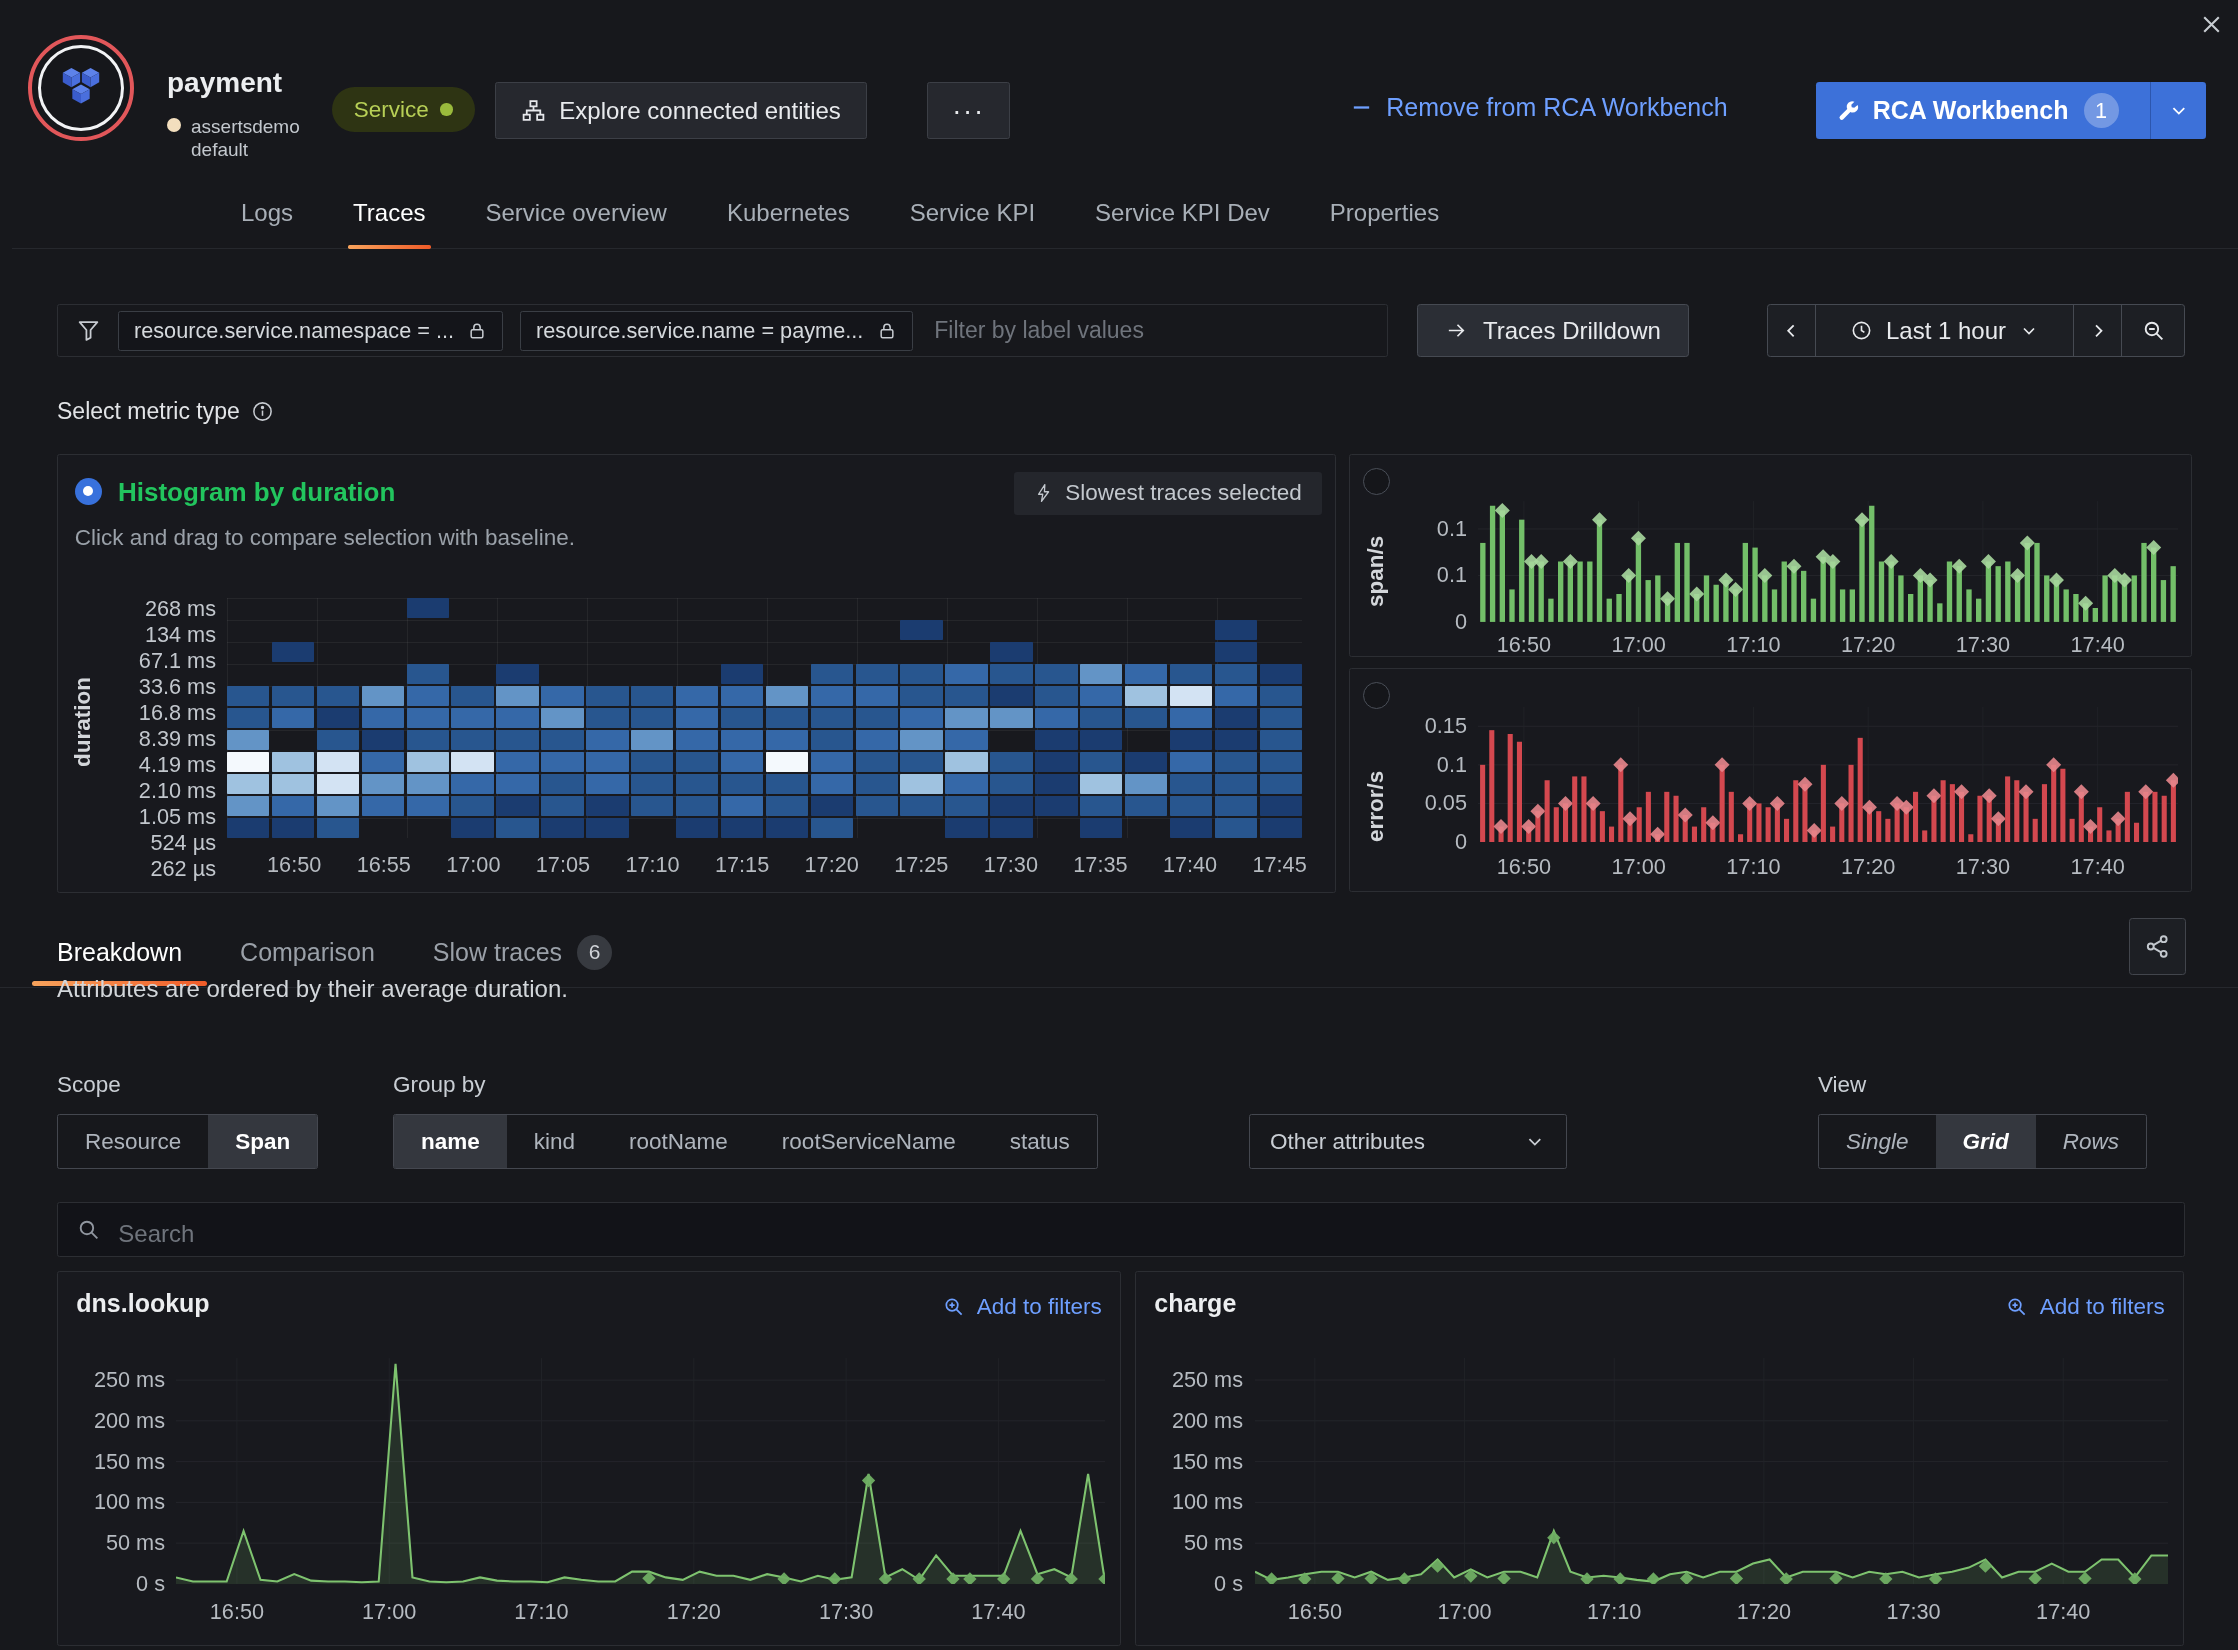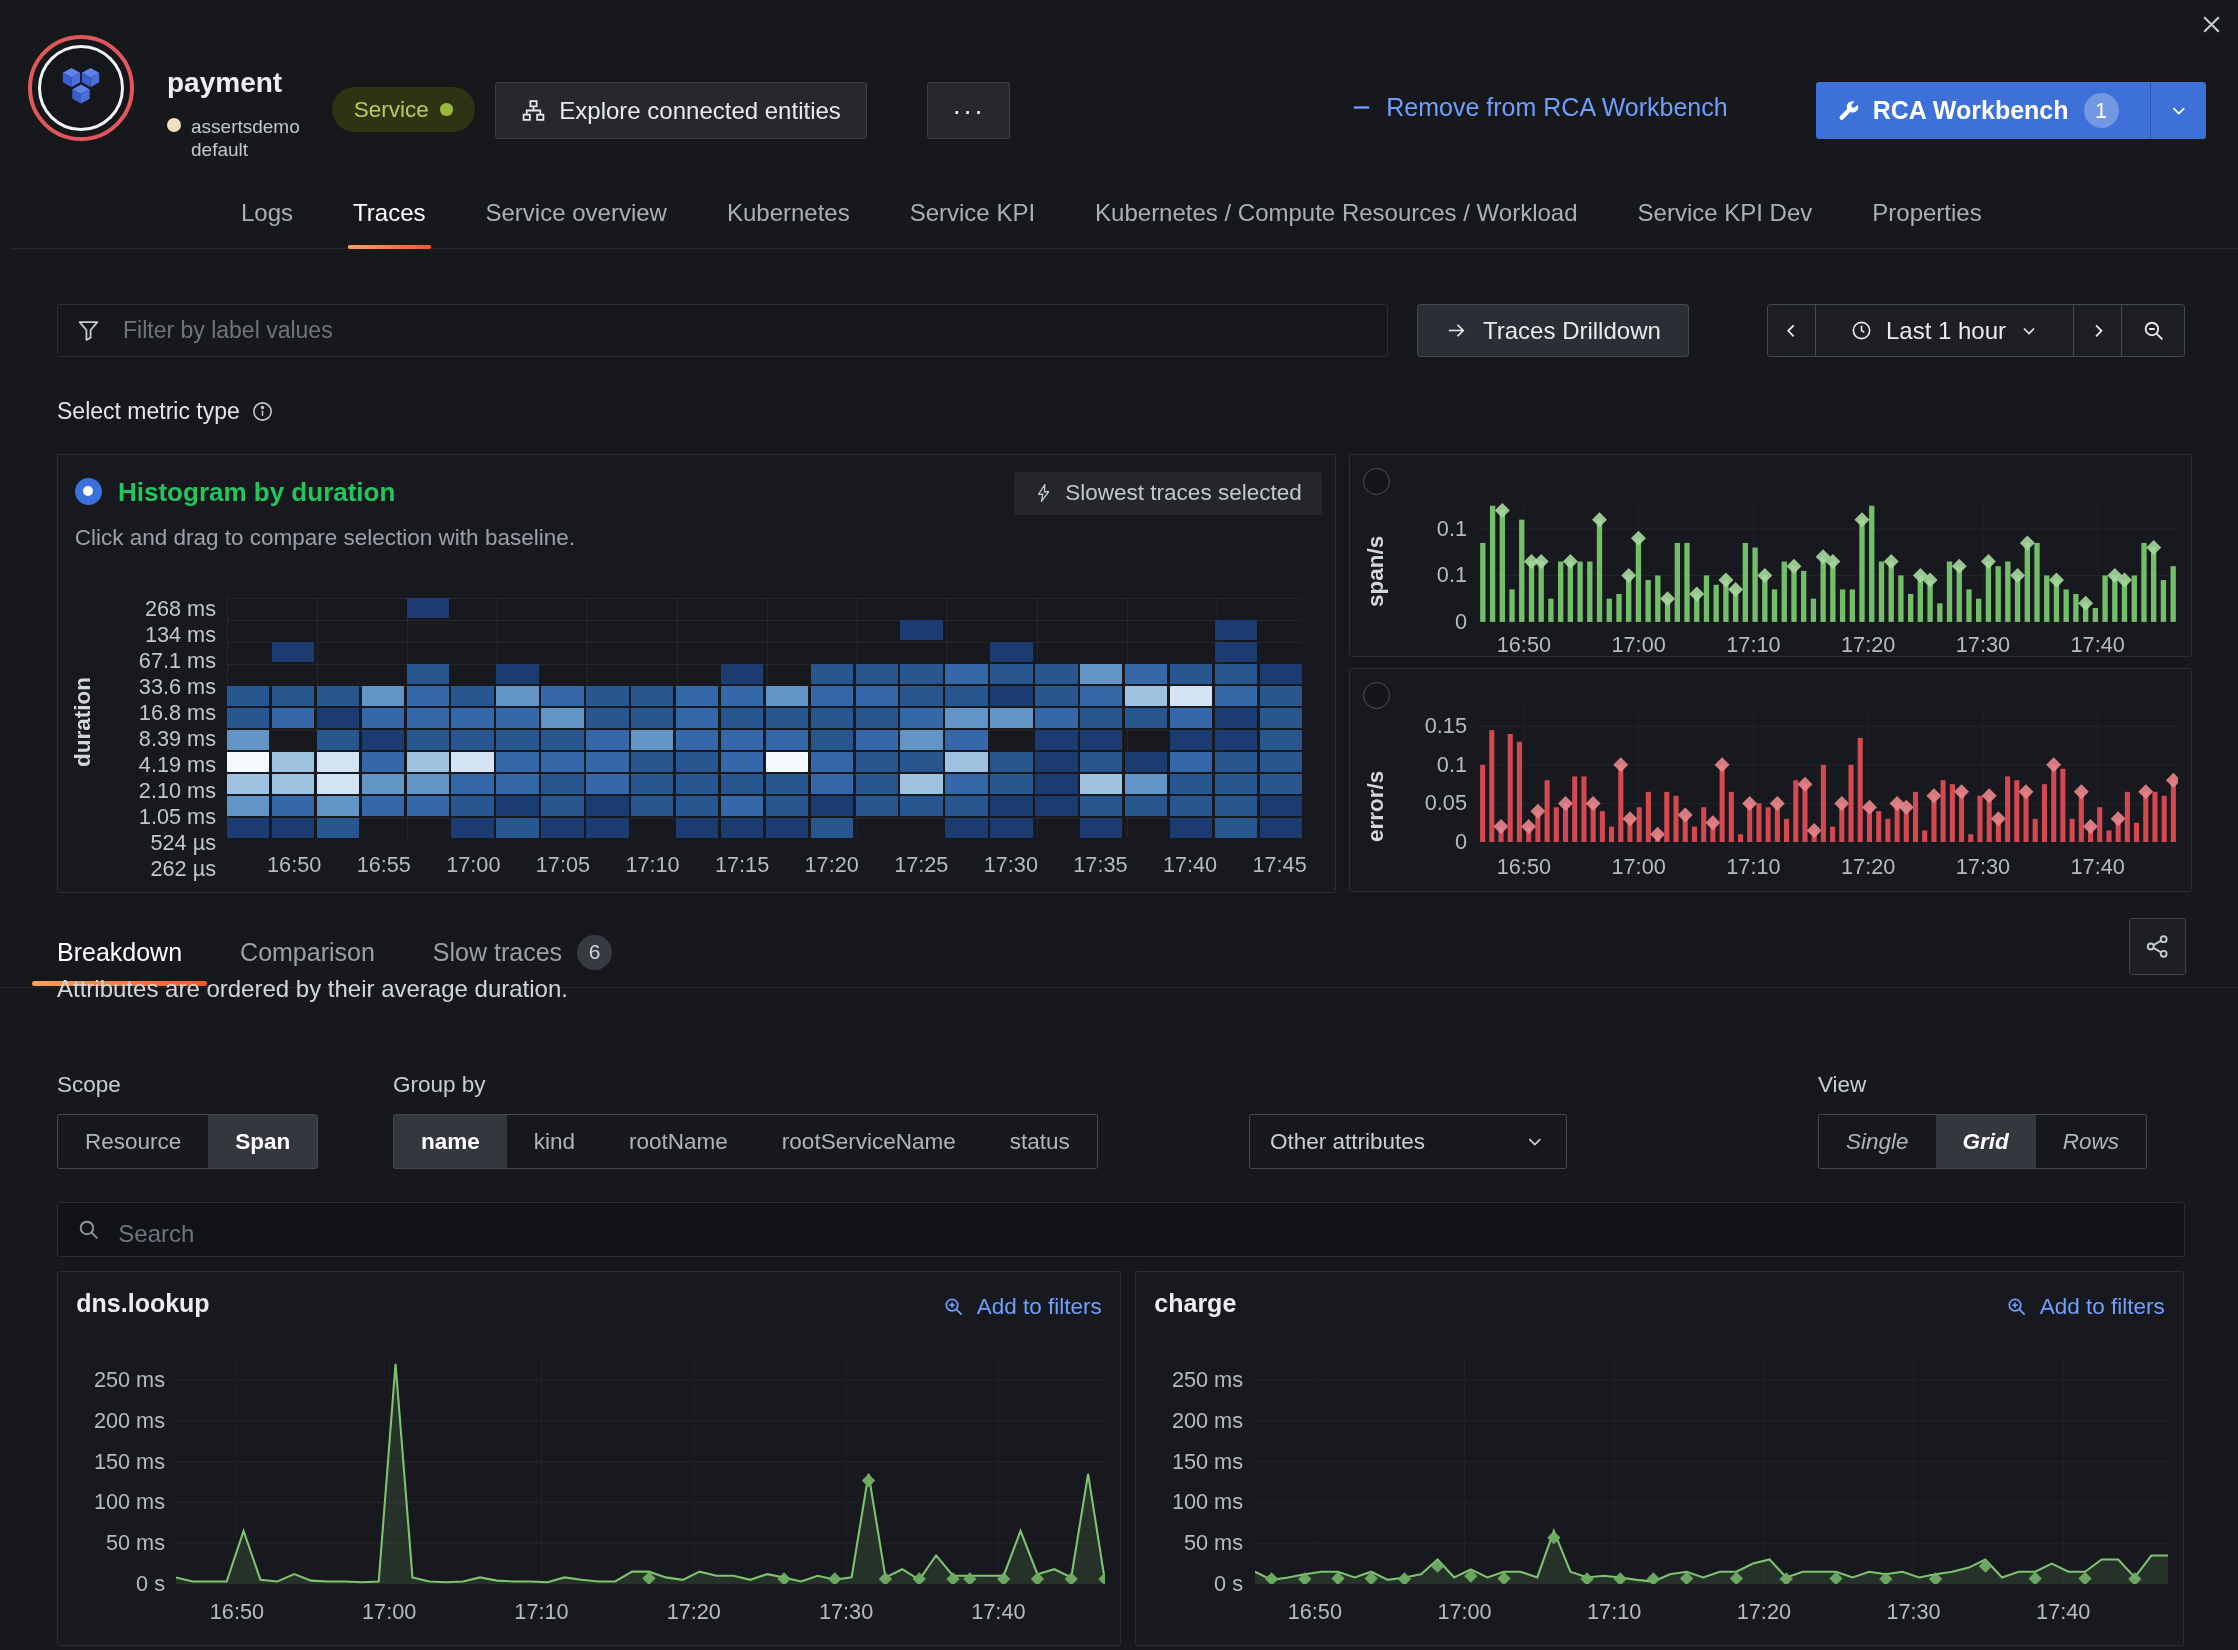--- a/index.html
+++ b/index.html
@@ -202,31 +202,46 @@
         </svg>
     </span>
   </div>
 
   <div id="nav-tabs">
       <div class="navtab">Logs</div>
       <div class="navtab active">Traces</div>
       <div class="navtab">Service overview</div>
       <div class="navtab">Kubernetes</div>
       <div class="navtab">Service KPI</div>
-      <div class="navtab">Kubernetes / Compute Resources / Workload</div>
       <div class="navtab">Service KPI Dev</div>
       <div class="navtab">Properties</div>
     </div>
 
   <div class="filter-bar">
     <span class="funnel">
       <svg viewBox="0 0 24 24" width="25" height="25" fill="none" stroke="#c8ccd2" stroke-width="1.7" stroke-linejoin="round">
           <path d="M3.5 4h17l-6.5 7.5V19l-4 2v-9.5Z"></path>
         </svg>
     </span>
+    <span id="filter-chips" style="display:flex;">
+        <div class="chip">
+          <span>resource.service.namespace = ...</span>
+          <svg viewBox="0 0 24 24" width="20" height="20" fill="none" stroke="#c8ccd2" stroke-width="1.8">
+            <rect x="5" y="10.5" width="14" height="9.5" rx="1.8"></rect>
+            <path d="M8.2 10.5V7.8a3.8 3.8 0 0 1 7.6 0v2.7"></path>
+          </svg>
+        </div>
+        <div class="chip">
+          <span>resource.service.name = payme...</span>
+          <svg viewBox="0 0 24 24" width="20" height="20" fill="none" stroke="#c8ccd2" stroke-width="1.8">
+            <rect x="5" y="10.5" width="14" height="9.5" rx="1.8"></rect>
+            <path d="M8.2 10.5V7.8a3.8 3.8 0 0 1 7.6 0v2.7"></path>
+          </svg>
+        </div>
+      </span>
     <span class="filter-ph">Filter by label values</span>
   </div>
   <div class="drill-btn">
     <svg viewBox="0 0 24 24" width="23" height="23" fill="none" stroke="#e8eaed" stroke-width="1.8">
         <path d="M4 12h15M13 6l6 6-6 6"></path>
       </svg>
     <span>Traces Drilldown</span>
   </div>
   <div class="time-group">
     <div class="tseg tprev">

